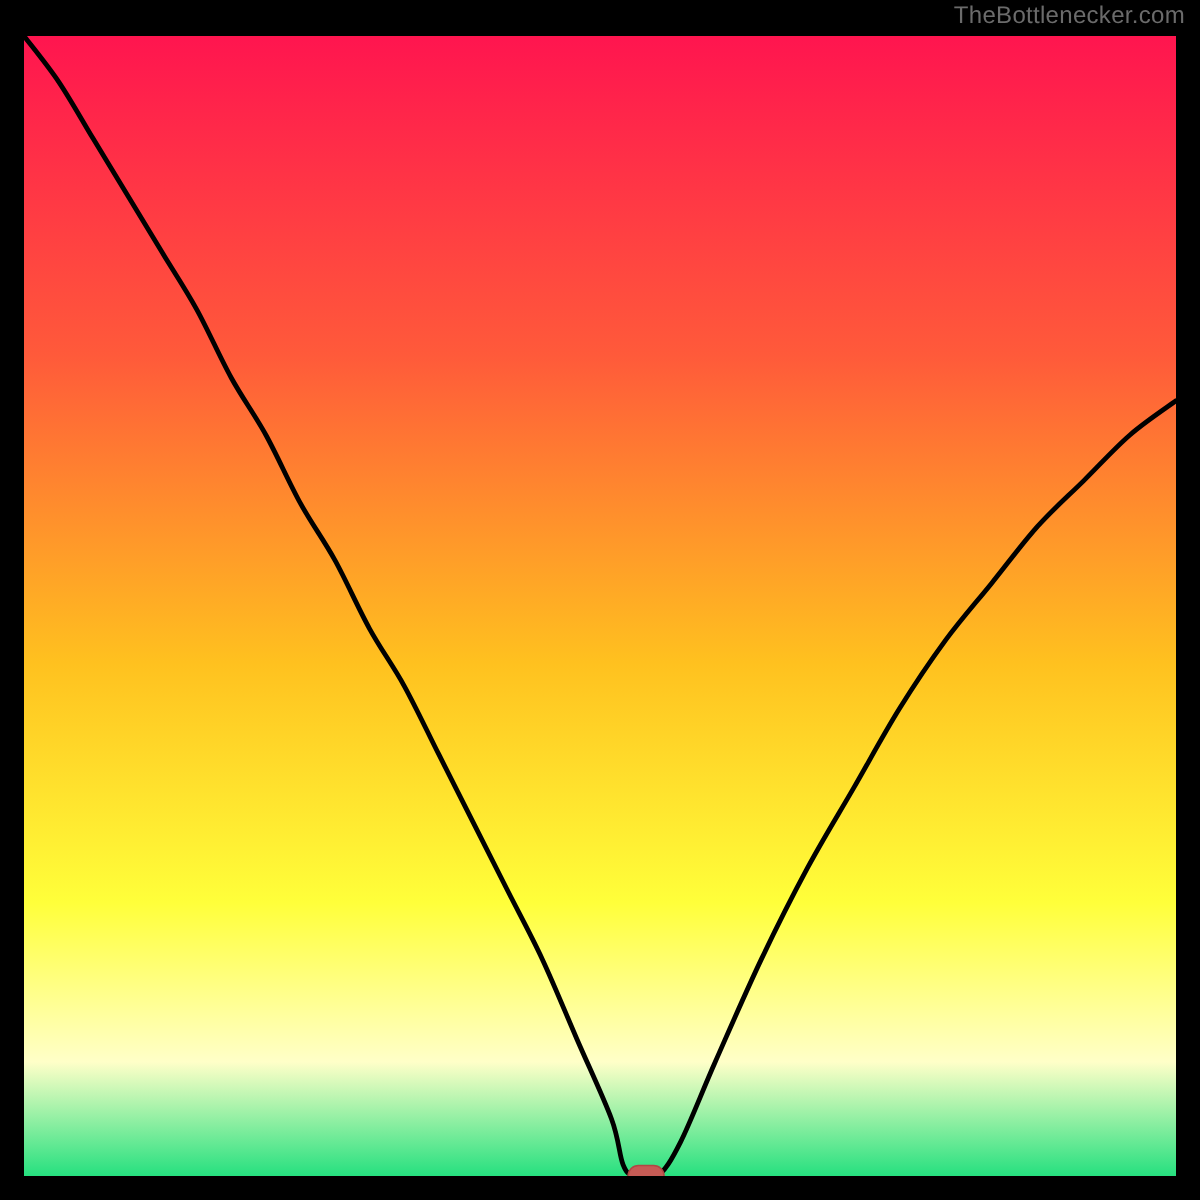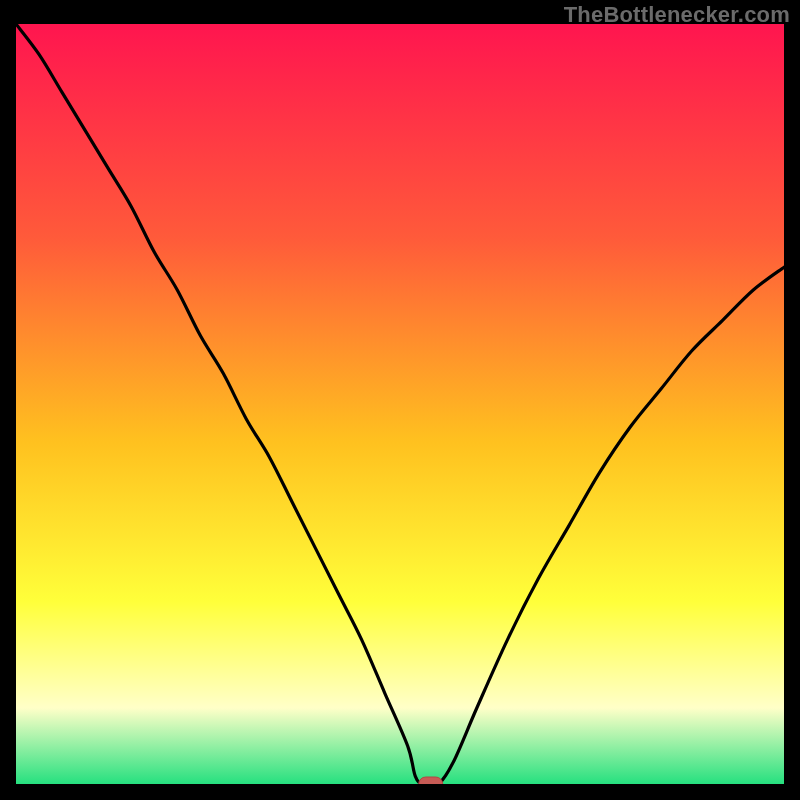--- a/index.html
+++ b/index.html
@@ -14,22 +14,22 @@
     position: relative;
     width: 800px;
     height: 800px;
     background: #000000;
   }
   .watermark {
     position: absolute;
     top: 2px;
     right: 10px;
     font-family: Arial, Helvetica, sans-serif;
-    font-size: 22px;
-    font-weight: 700;
+    font-size: 16px;
+    font-weight: 400;
     color: #6b6b6b;
     letter-spacing: 0.2px;
   }
   .plot {
     position: absolute;
     left: 16px;
     top: 24px;
     width: 768px;
     height: 760px;
   }

